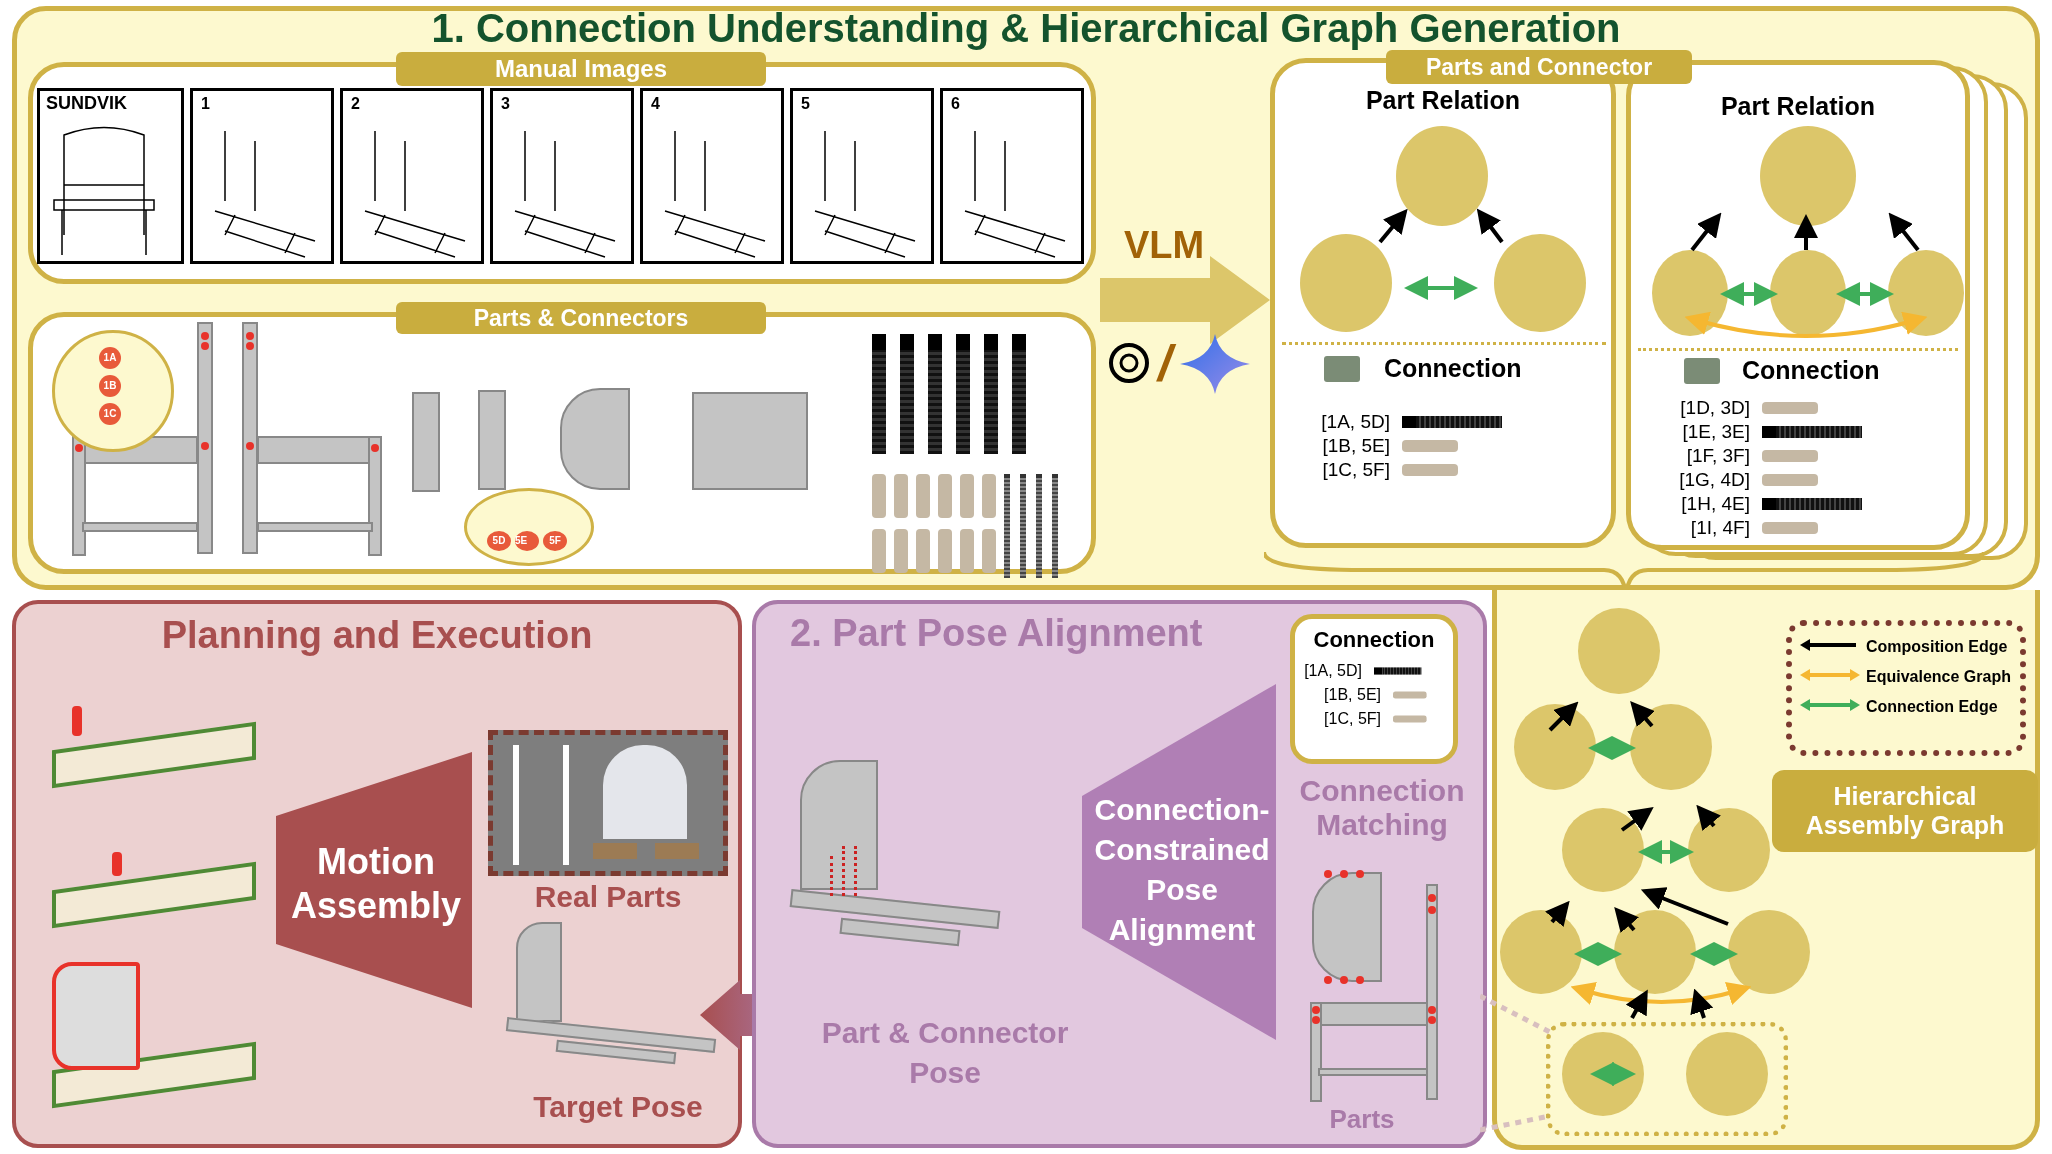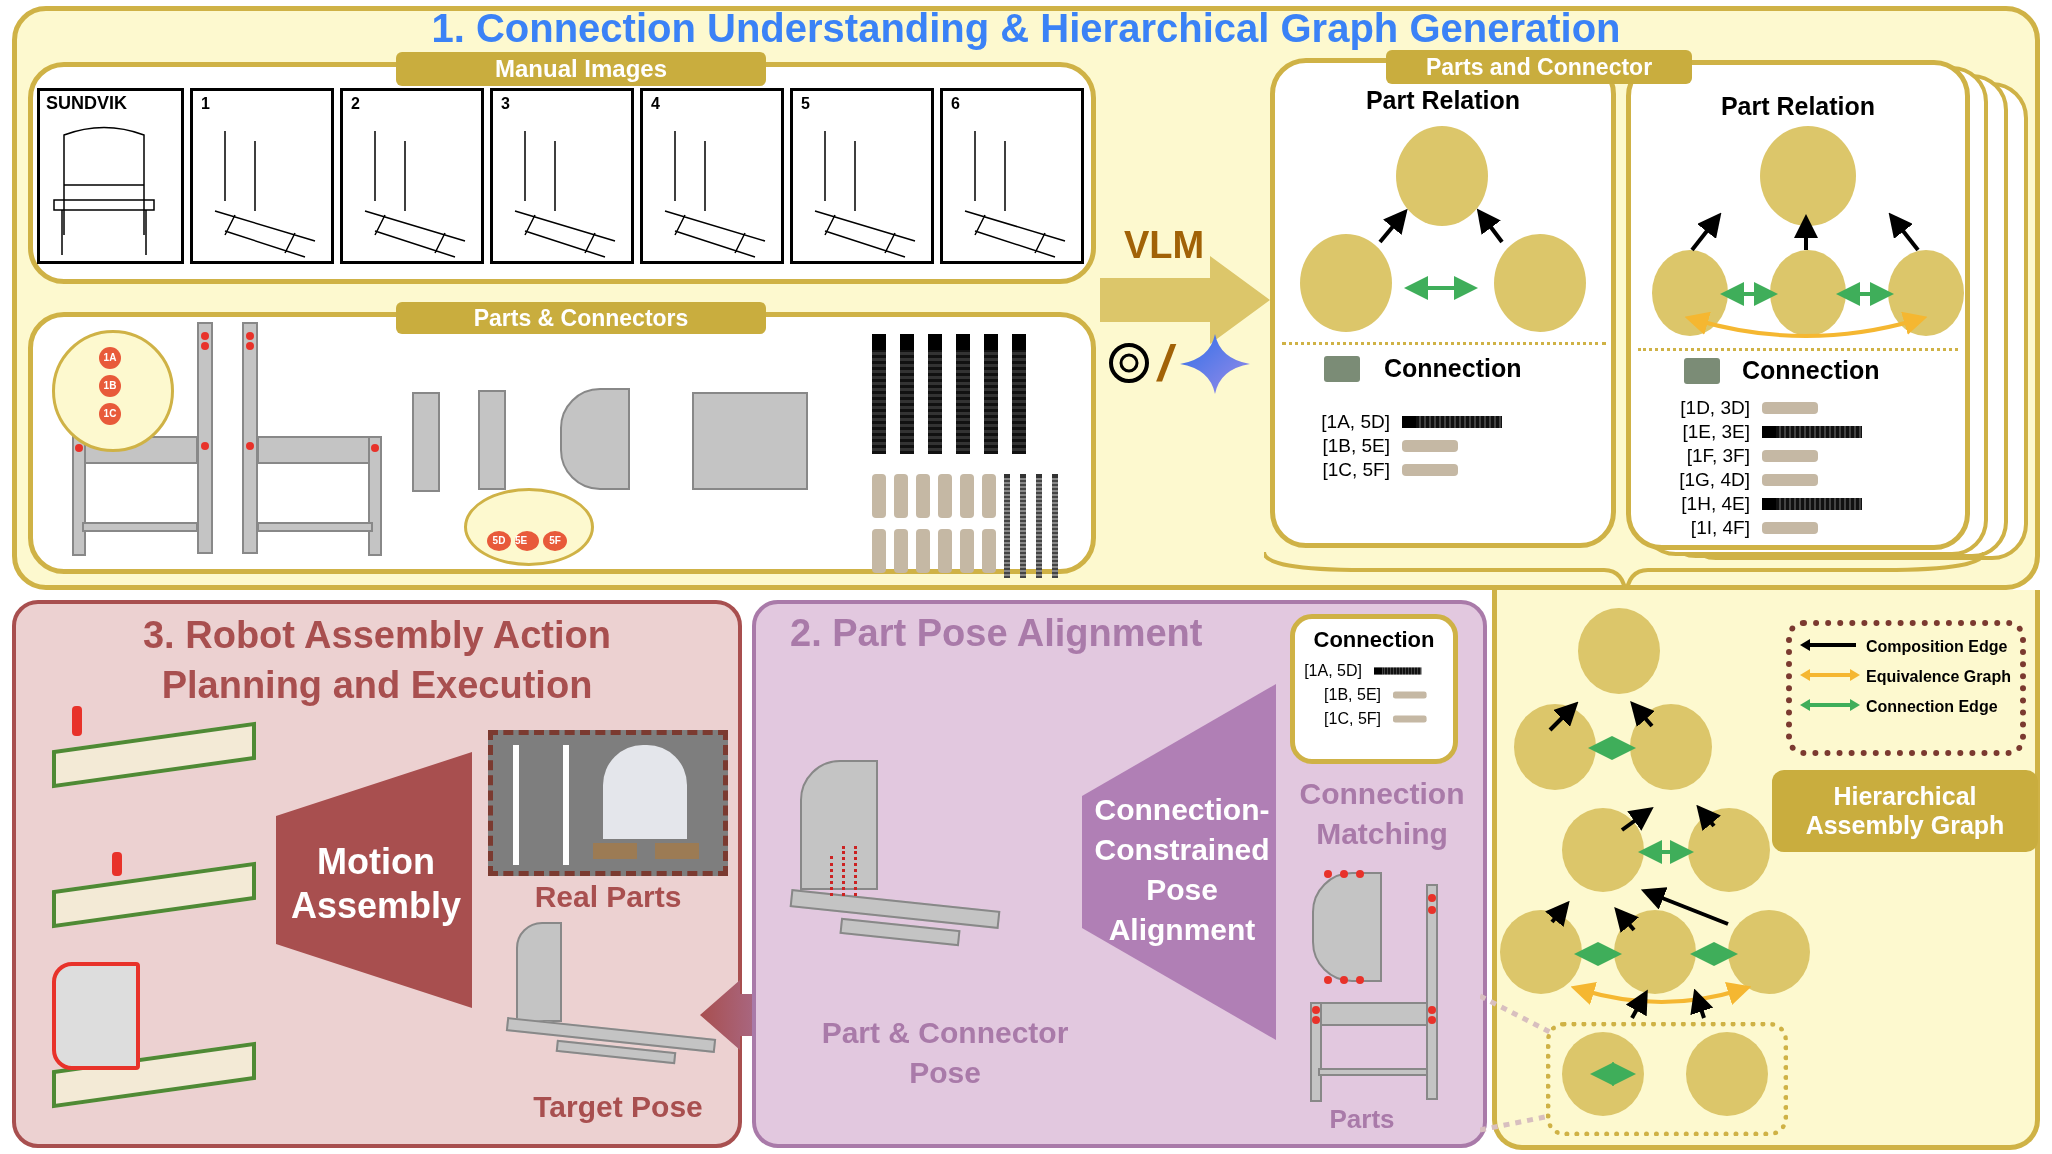--- a/index.html
+++ b/index.html
@@ -1,20 +1,20 @@
 <!DOCTYPE html>
 <html><head>
 <meta charset="utf-8">
 <style>
   html,body{margin:0;padding:0;background:#fff;}
   body{width:2052px;height:1154px;position:relative;overflow:hidden;font-family:"Liberation Sans",sans-serif;}
   .abs{position:absolute;}
   .gold{color:#a16207;}
   .panel1{left:12px;top:6px;width:2028px;height:584px;background:#fdf9cf;border:5px solid #cfb246;border-radius:34px;box-sizing:border-box;}
-  .title1{left:0;width:2052px;top:6px;text-align:center;font-size:40px;font-weight:bold;color:#3b82f6;}
+  .title1{left:0;width:2052px;top:6px;text-align:center;font-size:40px;font-weight:bold;color:#14532d;}
   .subbox{background:#fff;border:5px solid #cfb246;border-radius:36px;box-sizing:border-box;}
   .pill{background:#c9ad3e;color:#fff;font-weight:bold;text-align:center;border-radius:6px;box-sizing:border-box;}
   .manual{border:3px solid #000;background:#fff;box-sizing:border-box;}
   .mnum{position:absolute;left:8px;top:4px;font-size:16px;font-weight:bold;}
   .node{position:absolute;border-radius:50%;background:#dcc66a;}
   .conn-row{font-size:19px;height:24px;display:flex;align-items:center;}
   .conn-row span.lbl{width:100px;text-align:right;margin-right:12px;}
   .dowel{width:56px;height:12px;border-radius:4px;background:#c5b8a4;}
   .bolt{width:100px;height:12px;background:repeating-linear-gradient(90deg,#111 0 3px,#444 3px 5px);border-left:14px solid #000;box-sizing:border-box;}
   .panel3{left:12px;top:600px;width:730px;height:548px;background:#ecd1d1;border:4px solid #a84f4f;border-radius:26px;box-sizing:border-box;}
@@ -319,21 +319,20 @@
             <polygon points="60,7 50,1 50,13" fill="#3fae5a"></polygon>
           </svg></div>
         <span style="margin-left: 6px;">Connection Edge</span>
       </div>
     </div>
 </div>
 <div class="abs pill" style="left:1772px;top:770px;width:266px;height:82px;border-radius:12px;font-size:25px;display:flex;align-items:center;justify-content:center;">Hierarchical Assembly Graph</div>
 
 <div class="abs panel3"></div>
 <div class="abs red-title" style="left:12px;top:610px;width:730px;font-size:38px;line-height:50px;">
-  <div>3. Robot Assembly Action</div>
   <div>Planning and Execution</div>
 </div>
 <div class="abs" style="left:52px;top:706px;width:196px;height:430px;">
   <div class="abs" style="left:0;top:30px;width:196px;height:30px;background:#f3ead6;border:4px solid #4f8a35;transform:skewY(-8deg);"></div>
   <div class="abs" style="left:20px;top:0px;width:10px;height:30px;background:#e8322a;border-radius:4px;"></div>
   <div class="abs" style="left:0;top:170px;width:196px;height:30px;background:#f3ead6;border:4px solid #4f8a35;transform:skewY(-8deg);"></div>
   <div class="abs" style="left:60px;top:146px;width:10px;height:24px;background:#e8322a;border-radius:4px;"></div>
   <div class="abs" style="left:0;top:350px;width:196px;height:30px;background:#f3ead6;border:4px solid #4f8a35;transform:skewY(-8deg);"></div>
   <div class="abs" style="left:0;top:256px;width:80px;height:100px;background:#ddd;border:4px solid #e8322a;border-radius:20px 4px 4px 20px;"></div>
 </div>
@@ -402,21 +401,21 @@
 </div>
 <svg class="abs" style="left:1082px;top:684px" width="200" height="356">
   <polygon points="0,112 194,0 194,356 0,244" fill="#b07fb5"></polygon>
 </svg>
 <div class="abs" style="left:1082px;top:790px;width:200px;text-align:center;color:#fff;font-weight:bold;font-size:30px;line-height:40px;">
   <div>Connection-</div>
   <div>Constrained</div>
   <div>Pose</div>
   <div>Alignment</div>
 </div>
-<div class="abs purple-title" style="left:1282px;top:774px;width:200px;font-size:30px;line-height:40px;">Connection Matching</div>
+<div class="abs purple-title" style="left:1282px;top:774px;width:200px;font-size:30px;line-height:34px;">Connection Matching</div>
 <div class="abs" style="left:1300px;top:860px;width:140px;height:250px;">
   <div class="abs gray-part" style="left:12px;top:12px;width:70px;height:110px;border-radius:40px 0 0 40px;"></div>
   <div class="abs gray-part" style="left:126px;top:24px;width:12px;height:216px;"></div>
   <div class="abs gray-part" style="left:10px;top:142px;width:118px;height:24px;"></div>
   <div class="abs gray-part" style="left:10px;top:142px;width:12px;height:100px;"></div>
   <div class="abs gray-part" style="left:18px;top:208px;width:110px;height:8px;"></div>
   <div class="reddot" style="left:24px;top:10px"></div>
     <div class="reddot" style="left:40px;top:10px"></div>
     <div class="reddot" style="left:56px;top:10px"></div>
   <div class="reddot" style="left:24px;top:116px"></div>

